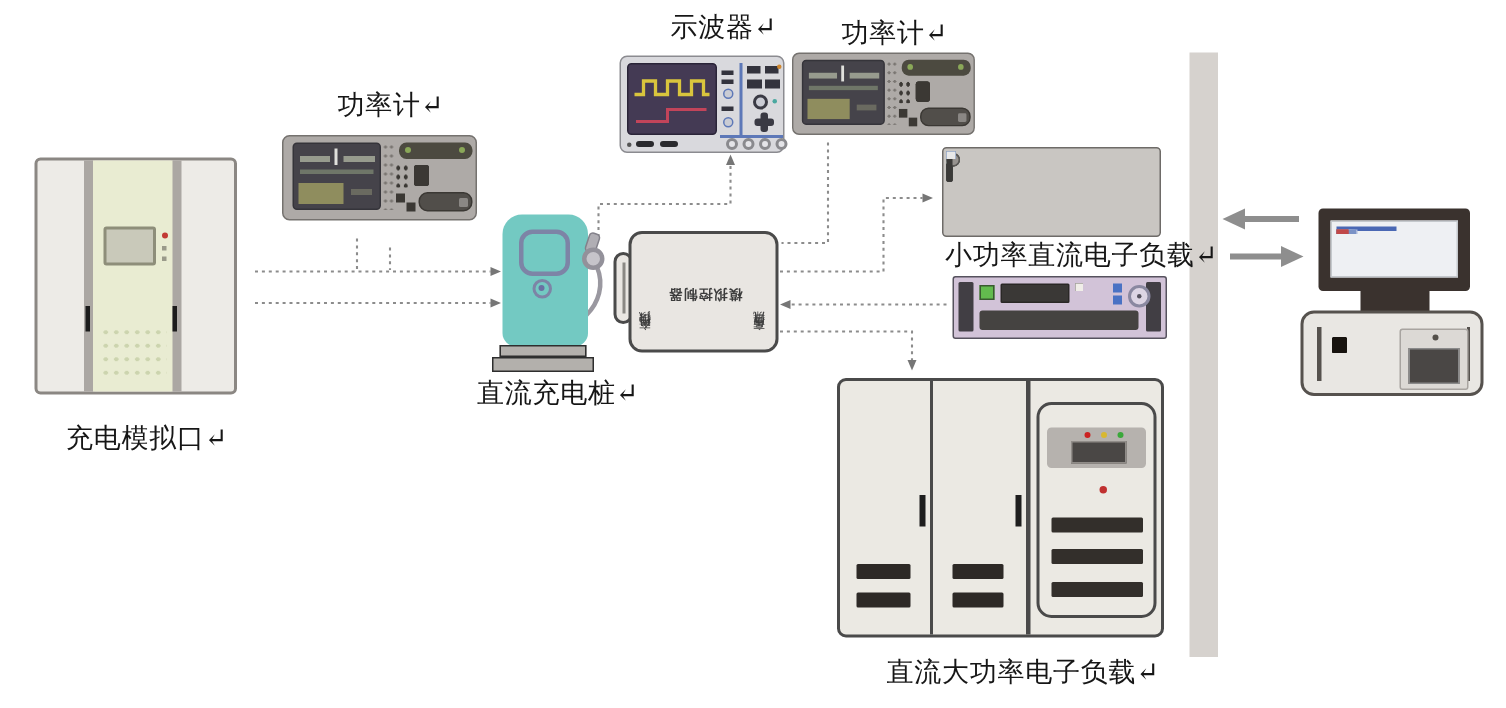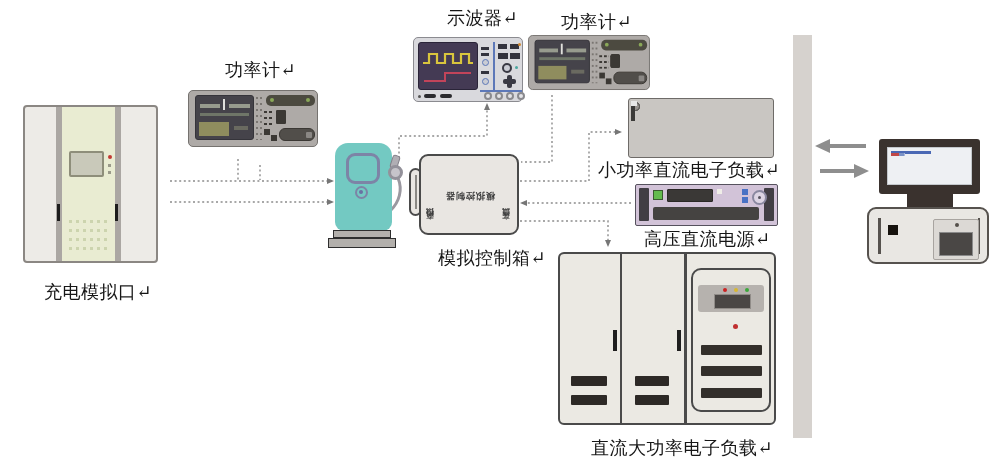--- a/index.html
+++ b/index.html
@@ -501,17 +501,16 @@
     <div class="touch">
       <div class="cam"></div>
       <div class="tscr"></div>
     </div>
   </div>
 
   <div class="lbl" style="left:44px;top:280px">充电模拟口↵</div>
   <div class="lbl" style="left:225px;top:58px">功率计↵</div>
   <div class="lbl" style="left:447px;top:6px">示波器↵</div>
   <div class="lbl" style="left:561px;top:10px">功率计↵</div>
-  <div class="lbl" style="left:438px;top:246px">模拟控制箱↵</div>
-  <div class="lbl" style="left:598px;top:158px">小功率直流电子负载↵</div>
-  <div class="lbl" style="left:644px;top:227px">高压直流电源↵</div>
+  <div class="lbl" style="left:318px;top:250px">直流充电桩↵</div>
+  <div class="lbl" style="left:630px;top:158px">小功率直流电子负载↵</div>
   <div class="lbl" style="left:591px;top:436px">直流大功率电子负载↵</div>
 </div>
 
 </body></html>

